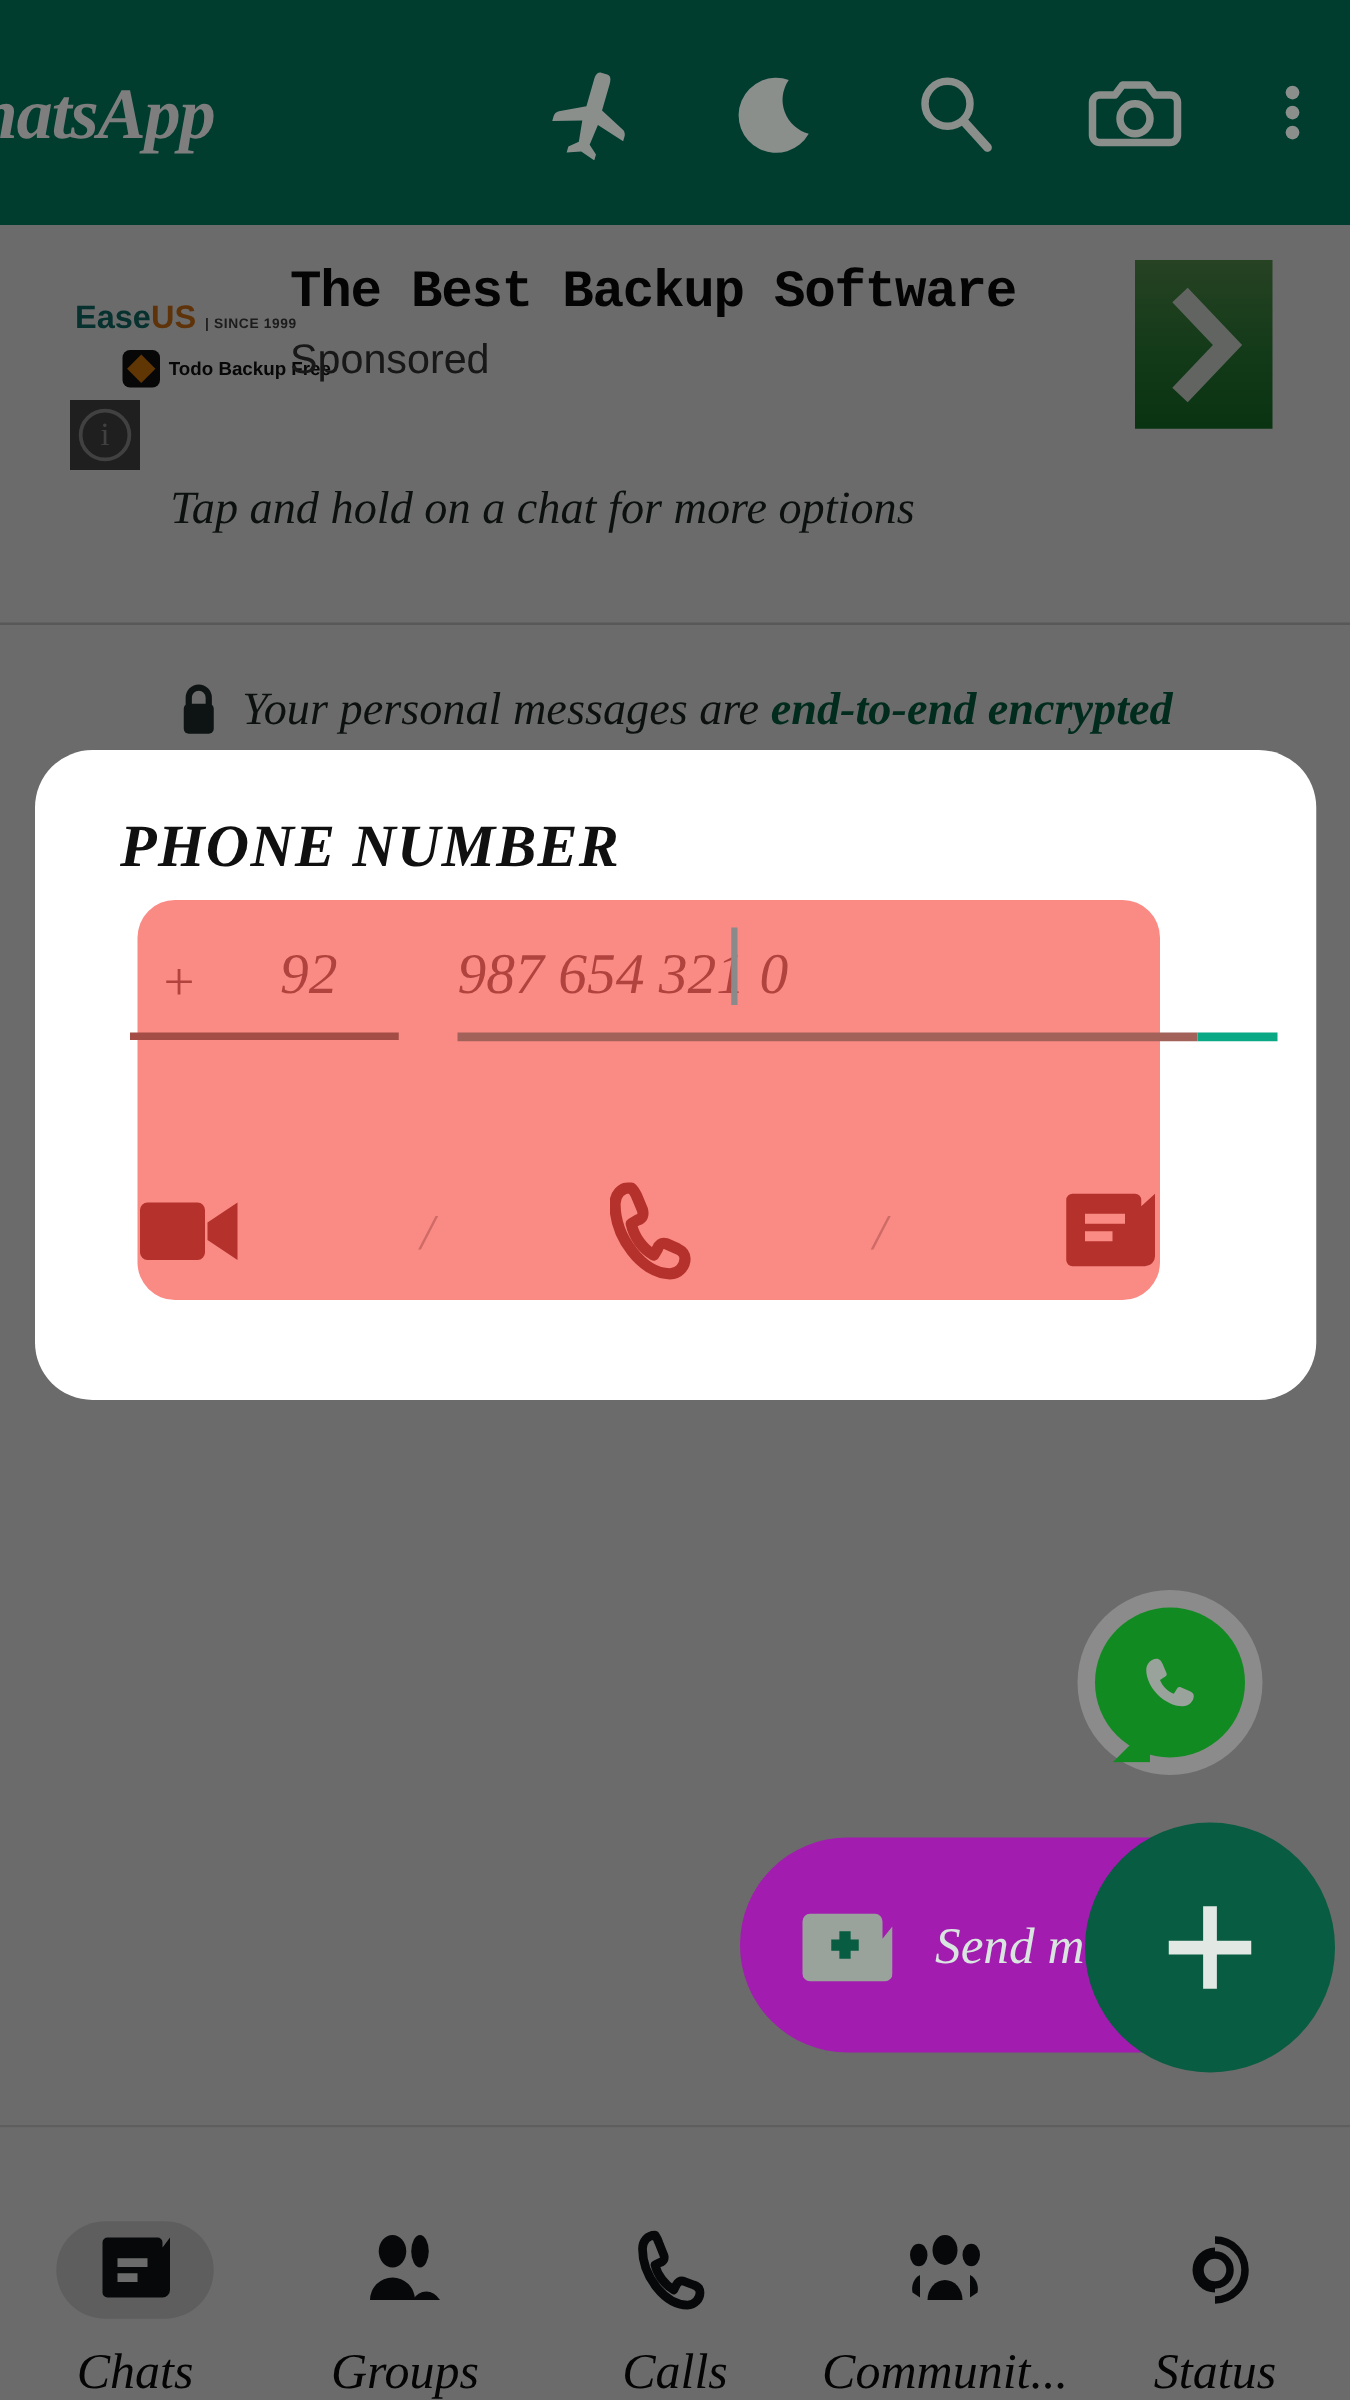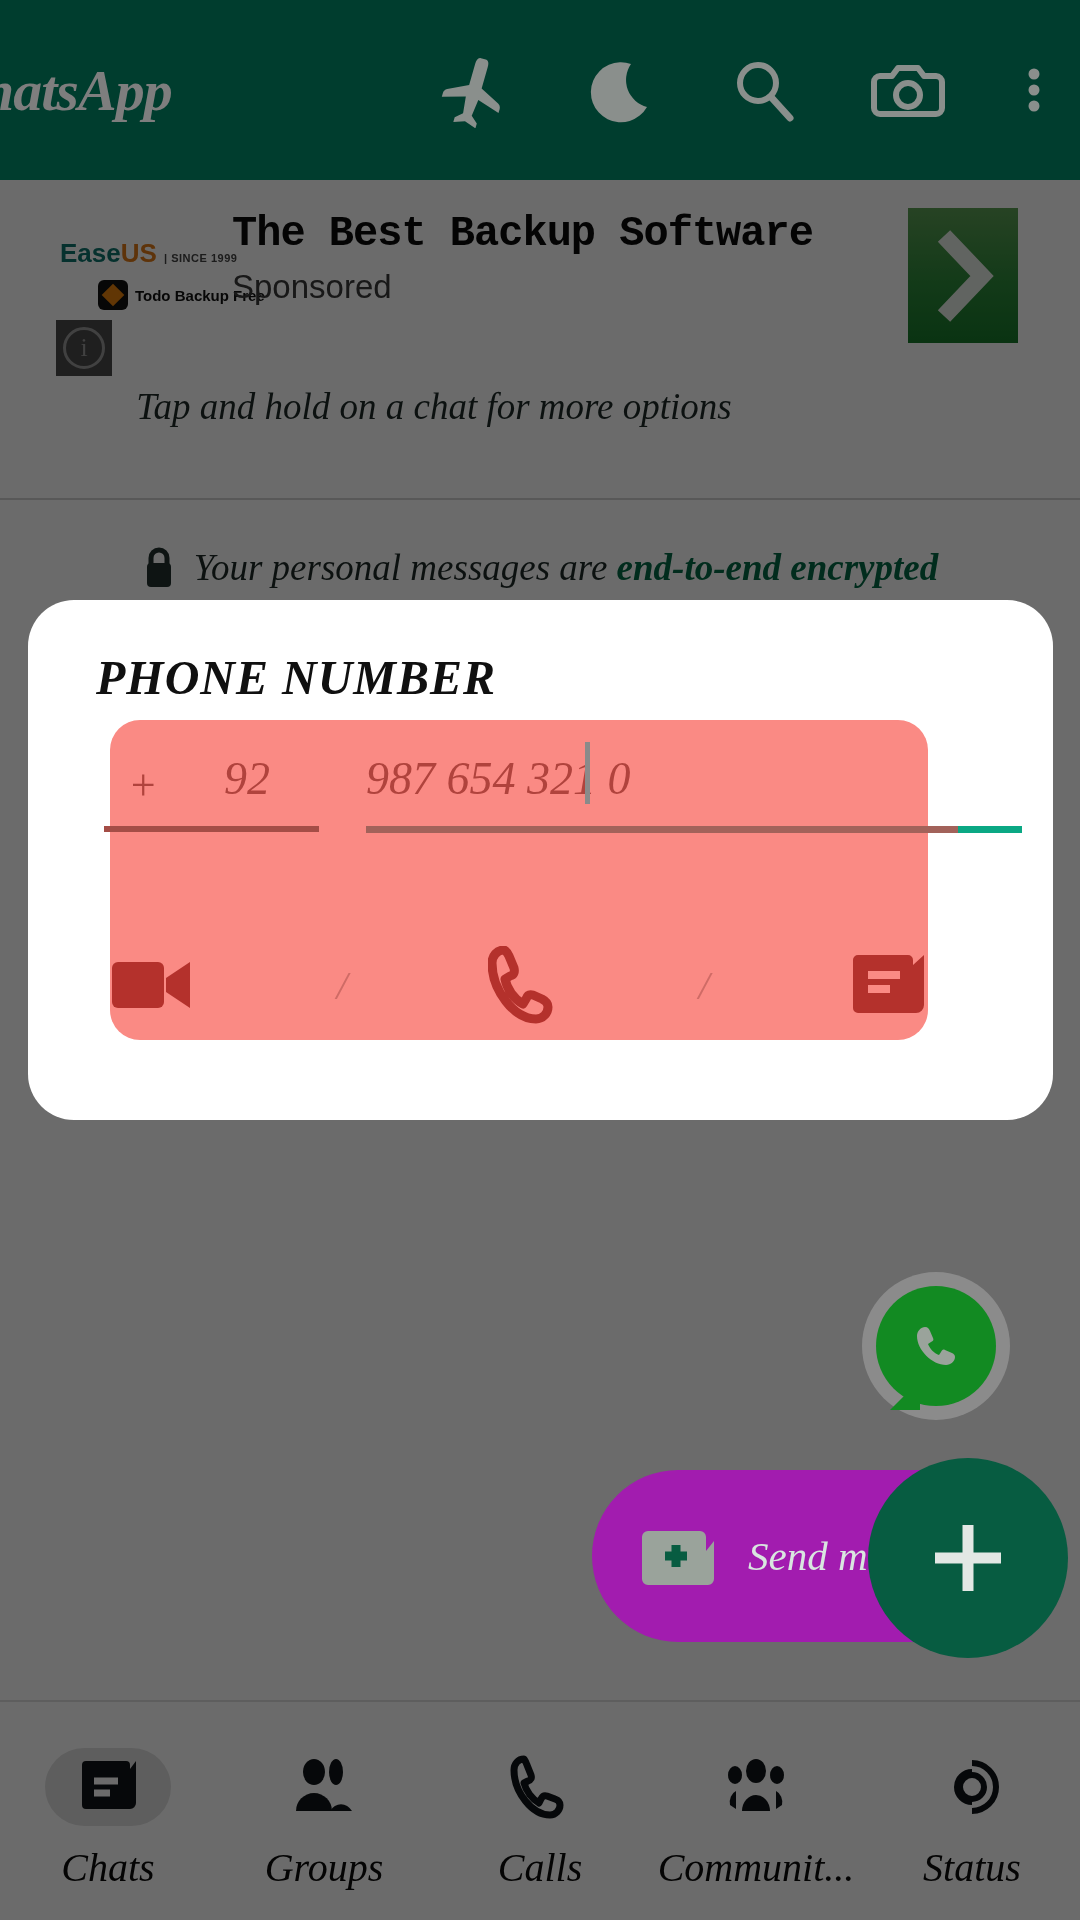--- a/index.html
+++ b/index.html
@@ -251,21 +251,21 @@
     width: 1080px; height: 2px;
     background: rgba(0,0,0,0.12);
     z-index: 20;
   }
   #bottomnav {
     position: absolute;
     left: 0; bottom: 0;
     width: 1080px; height: 218px;
     background: #ffffff;
     display: flex;
-    align-items: center;
+    align-items: flex-end;
     padding-top: 16px;
     z-index: 20;
   }
   .nav-item {
     flex: 1;
     display: flex;
     flex-direction: column;
     align-items: center;
     gap: 18px;
   }

